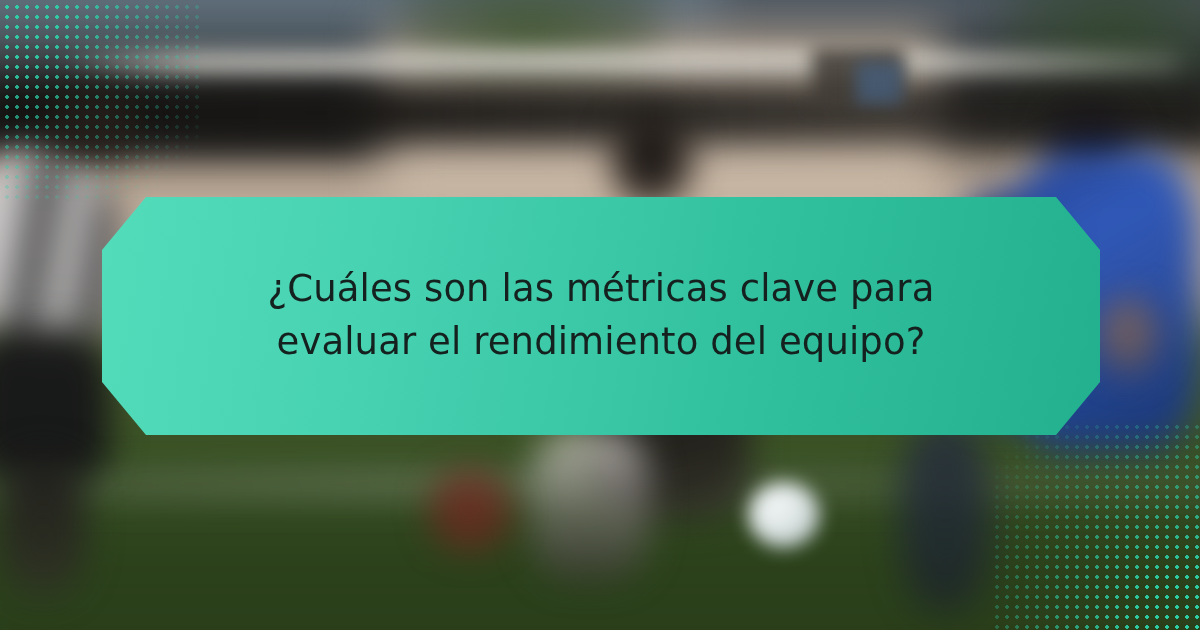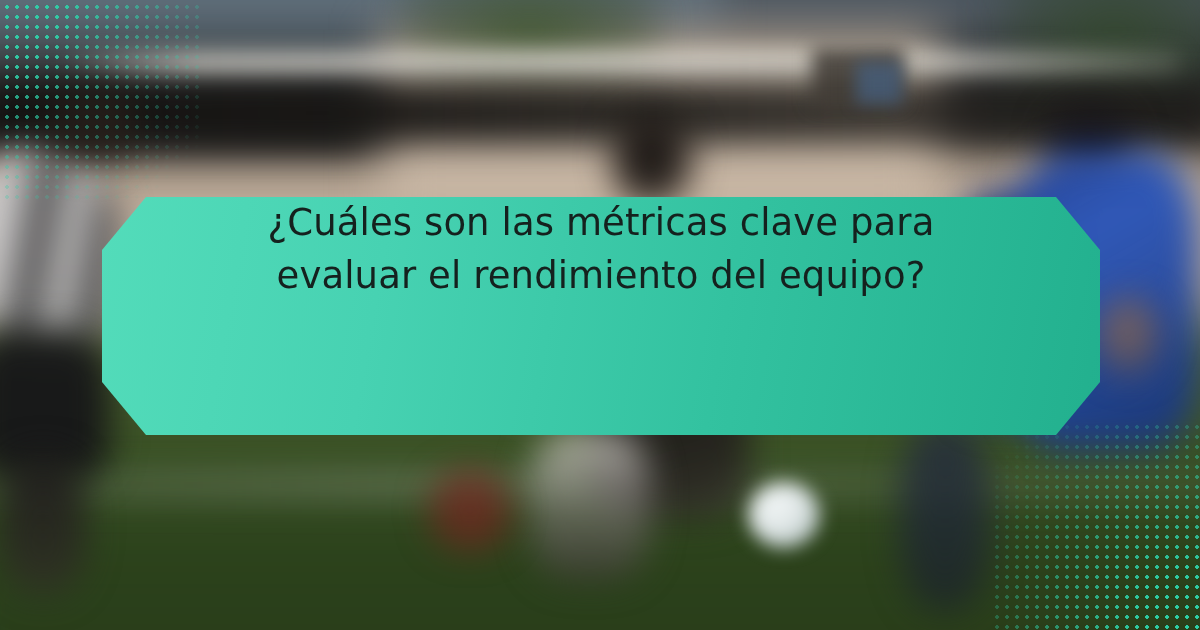--- a/index.html
+++ b/index.html
@@ -255,20 +255,21 @@
       44px 0,
       954px 0,
       998px 53px,
       998px 185px,
       954px 238px,
       44px 238px,
       0 185px,
       0 53px
     );
     display: flex;
+    align-items: center;
     justify-content: center;
   }
   .banner-text {
     width: 800px;
     text-align: center;
     color: #15211e;
     font-size: 37px;
     line-height: 1.42;
     font-weight: 400;
     letter-spacing: 0.1px;

